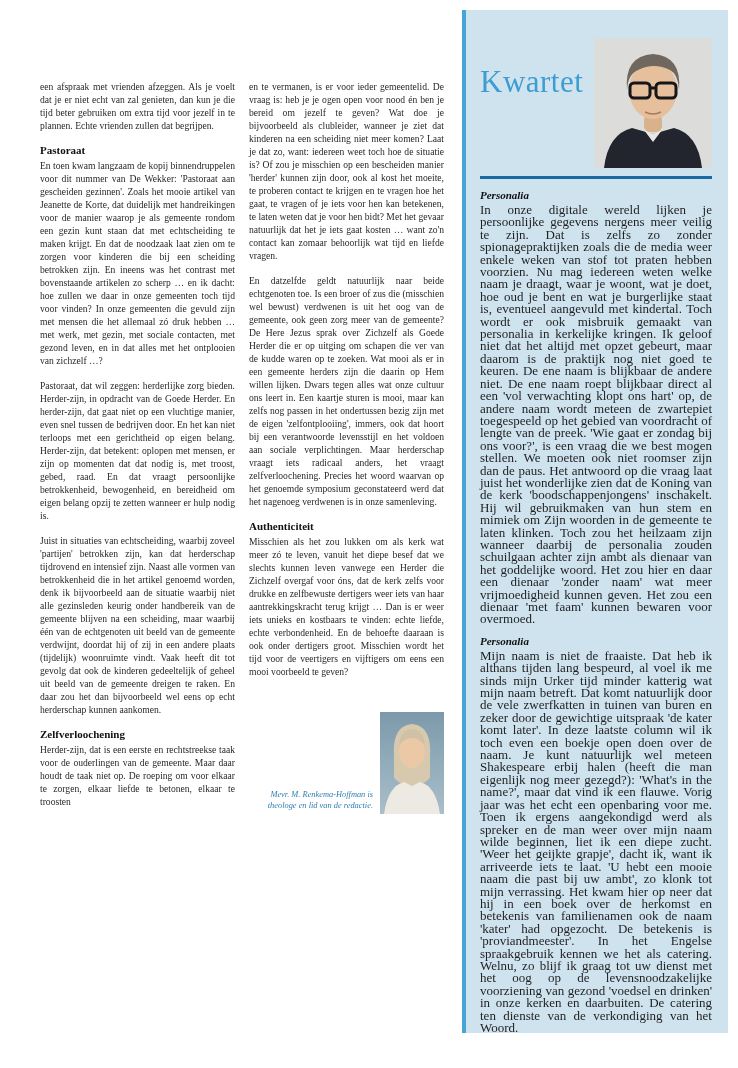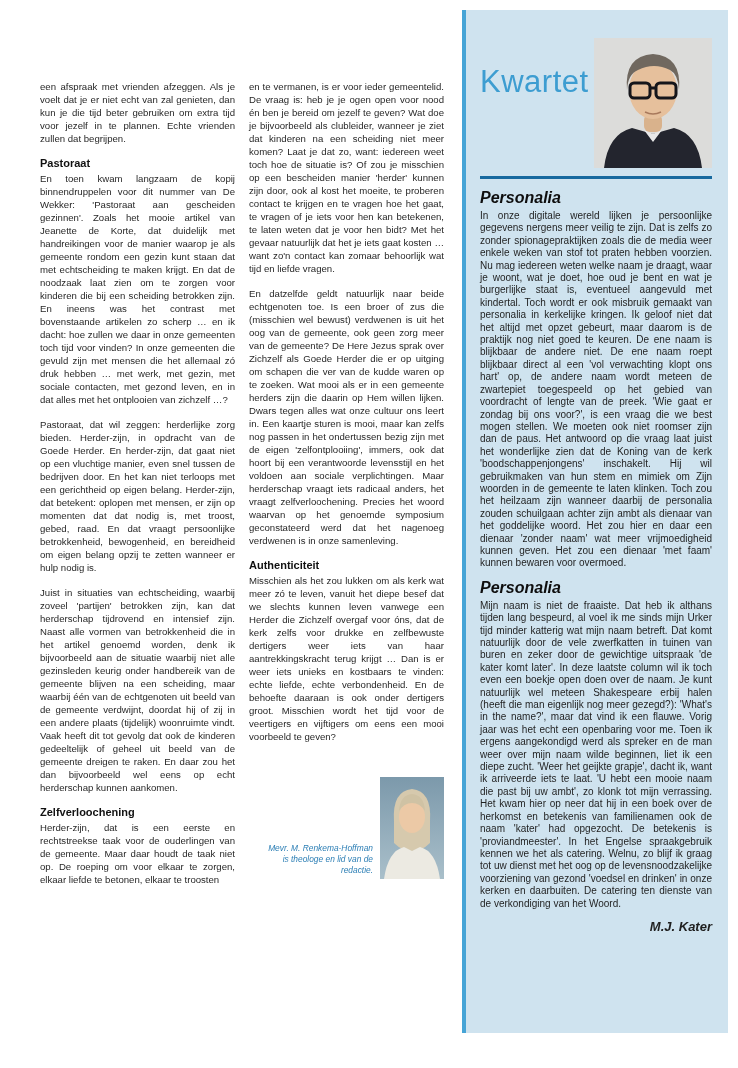--- a/index.html
+++ b/index.html
@@ -1,39 +1,39 @@
 <!DOCTYPE html>
 <html lang="nl"><head>
 <meta charset="utf-8">
 <style>
   html,body{margin:0;padding:0;background:#ffffff;}
   .page{position:relative;width:738px;height:1033px;background:#ffffff;overflow:hidden;
-        font-family:Liberation Sans, sans-serif;color:#222;}
+        font-family:Liberation Serif, serif;color:#222;}
 
   
   .article{position:absolute;left:40px;top:80px;width:404px;display:flex;gap:14px;}
   .col{flex:1;min-width:0;}
   .col p{margin:0 0 12px;font-size:9.6px;line-height:13px;text-align:justify;color:#282828;hyphens:auto;}
   .col h3{margin:10px 0 3px;font-size:11px;font-weight:bold;color:#111;}
   .col > :first-child{margin-top:0;}
 
   .figure-row{display:flex;justify-content:flex-end;align-items:flex-end;gap:7px;margin-top:34px;}
   .figure-caption{width:112px;font-size:8.4px;line-height:11px;font-style:italic;color:#2d7fb5;
                   text-align:right;padding-bottom:3px;}
   .figure-photo{width:64px;height:102px;display:block;flex:0 0 auto;}
 
   
   .sidebar{position:absolute;left:462px;top:10px;width:266px;height:1048px;background:#cfe3ef;
            border-left:4px solid #46a4d6;box-sizing:border-box;padding:0 16px 28px 14px;}
   .sidebar-header{display:flex;align-items:flex-start;}
   .kwartet-title{flex:1;margin:54px 0 0;font-size:31px;font-weight:400;color:#3d9dd1;letter-spacing:.5px;}
   .columnist-photo{width:118px;height:130px;margin-top:28px;display:block;flex:0 0 auto;}
   .sidebar-rule{height:3px;background:#17699f;margin:8px 0 10px;}
-  .sidebar h4{margin:6px 0 3px;font-size:16px;font-style:italic;font-weight:bold;color:#0e0e0e;}
-  .sidebar p.coltext{margin:0 0 9px;font-size:10px;line-height:12.4px;text-align:justify;color:#1f1f1f;hyphens:auto;}
+  .sidebar h4{margin:6px 0 3px;font-size:11px;font-style:italic;font-weight:bold;color:#0e0e0e;}
+  .sidebar p.coltext{margin:0 0 9px;font-size:13px;line-height:12.4px;text-align:justify;color:#1f1f1f;hyphens:auto;}
   .signature{text-align:right;font-size:13px;font-style:italic;font-weight:bold;color:#1f1f1f;margin-top:0;}
 
   
   .footer{position:absolute;left:40px;top:1044px;width:404px;font-size:7.6px;color:#333;}
   .page-number{position:absolute;right:26px;top:1028px;font-size:22px;font-weight:bold;color:#2e8bbf;}
 </style>
 </head>
 <body>
 
 <div class="page">

